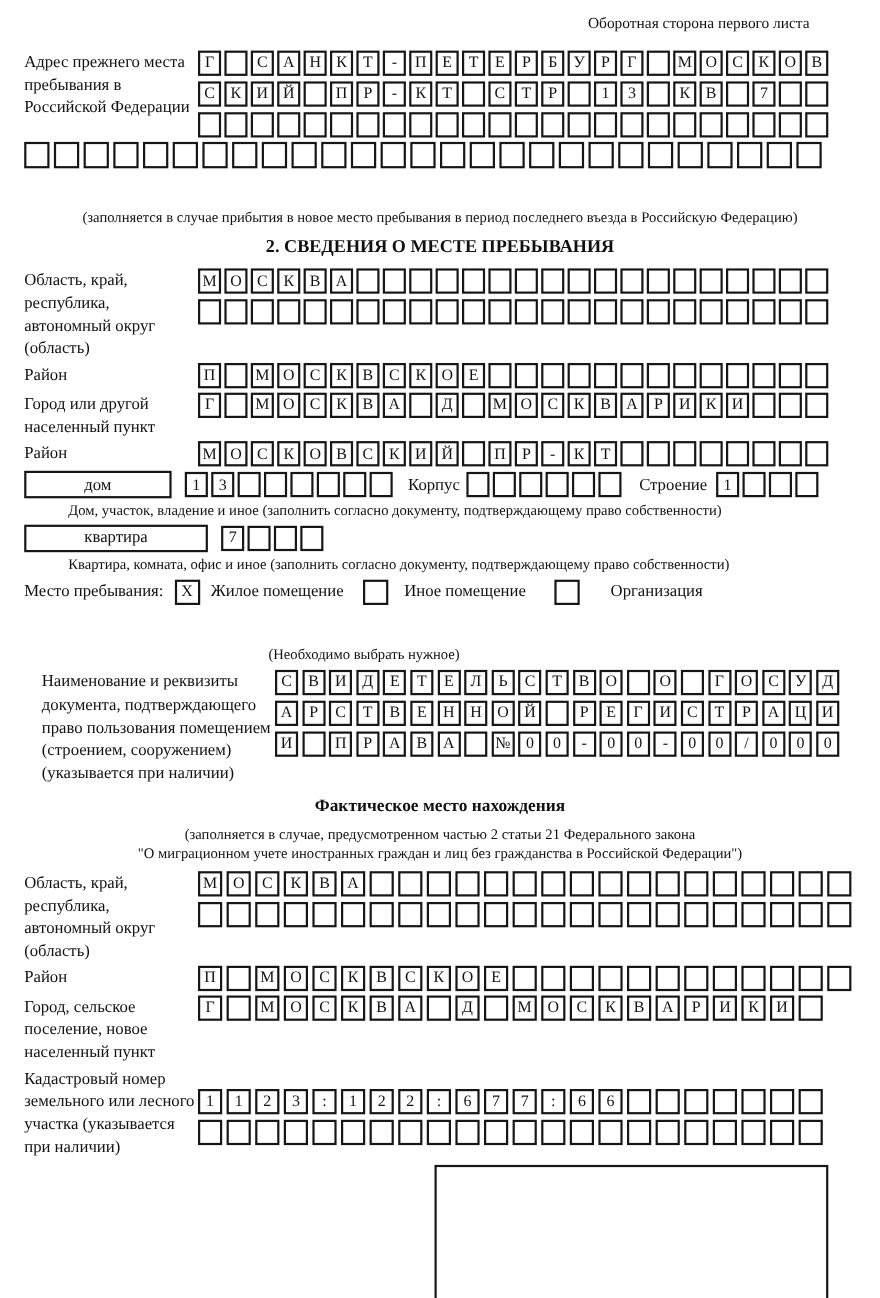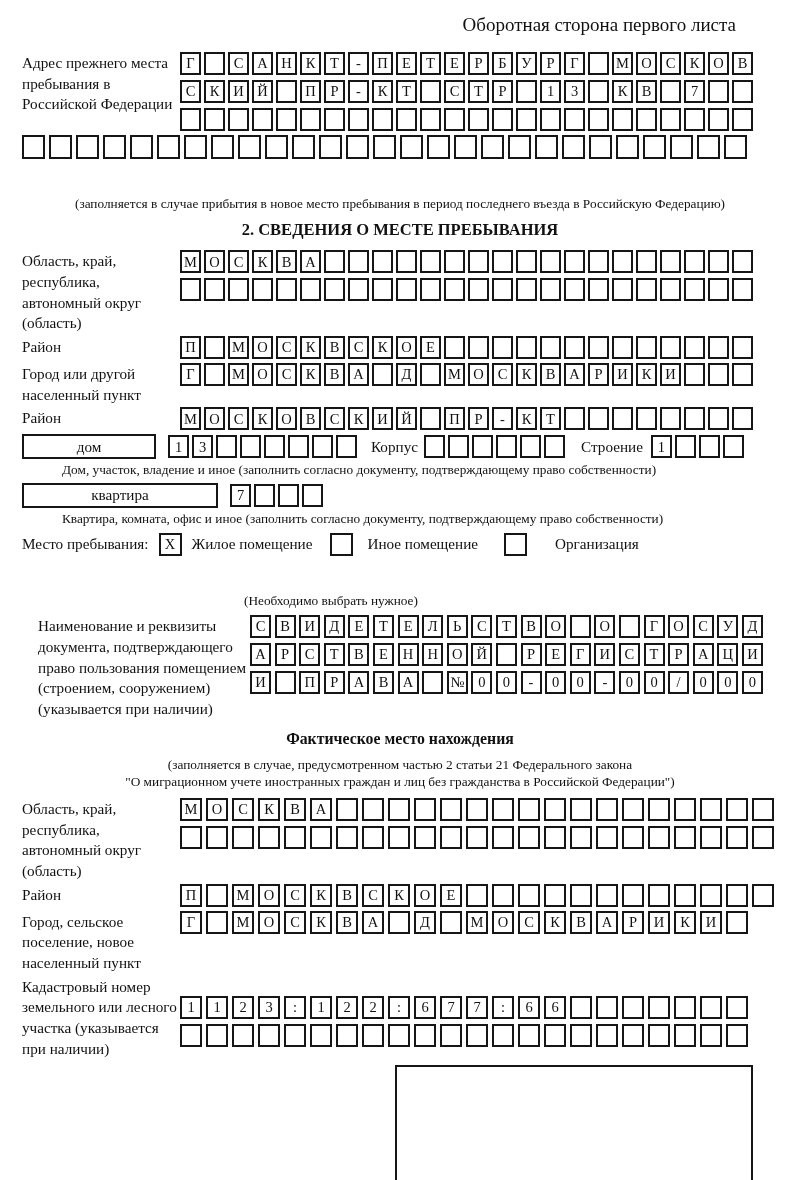--- a/index.html
+++ b/index.html
@@ -6,21 +6,21 @@
   .page{
     position:relative;
     width:800px;height:1180px;
     box-sizing:border-box;
     padding:8px 22px 0 22px;
     background:#fff;
     color:#111;
     font-family:"Liberation Serif","DejaVu Serif",serif;
     overflow:hidden;
   }
-  .side-note{ text-align:right; padding-right:42px; font-size:19px; margin:6px 0 16px; }
+  .side-note{ text-align:right; padding-right:42px; font-size:14px; margin:6px 0 16px; }
 
   .frow{ display:flex; align-items:flex-start; }
   .flabel{ flex:0 0 158px; font-size:15.2px; line-height:1.36; padding-top:1px; }
   .flabel-wide{ flex:0 0 212px;margin-left:16px; }
   .cellcol{ display:flex; flex-direction:column; gap:5px; }
 
   .cellrow{ display:flex; gap:3px; }
   .cell{
     box-sizing:border-box; flex:0 0 auto;
     width:21px; height:23px;
@@ -38,21 +38,21 @@
 
   .section-title{ text-align:center; font-weight:bold; font-size:16.5px; margin:8px 0 10px; }
   .sub-title{ text-align:center; font-weight:bold; font-size:15.8px; margin:10px 0 8px; }
 
   .named-box{
     box-sizing:border-box; height:25px; border:2px solid #161616;
     display:flex; align-items:center; justify-content:center;
     font-size:15.2px; flex:0 0 auto; background:#fff;
   }
   .house-box{ width:134px; }
-  .apt-box{ width:196px; }
+  .apt-box{ width:167px; }
   .inline-row{ display:flex; align-items:center; margin:4px 0 2px; }
   .inline-label{ font-size:15.2px; white-space:nowrap; }
 
   .stay-row{ display:flex; align-items:center; margin:6px 0 2px; font-size:15.2px; }
   .checkbox{
     box-sizing:border-box; width:23px; height:23px; border:2px solid #161616;
     display:flex; align-items:center; justify-content:center;
     font-size:14.5px; flex:0 0 auto; background:#fff;
   }
 

